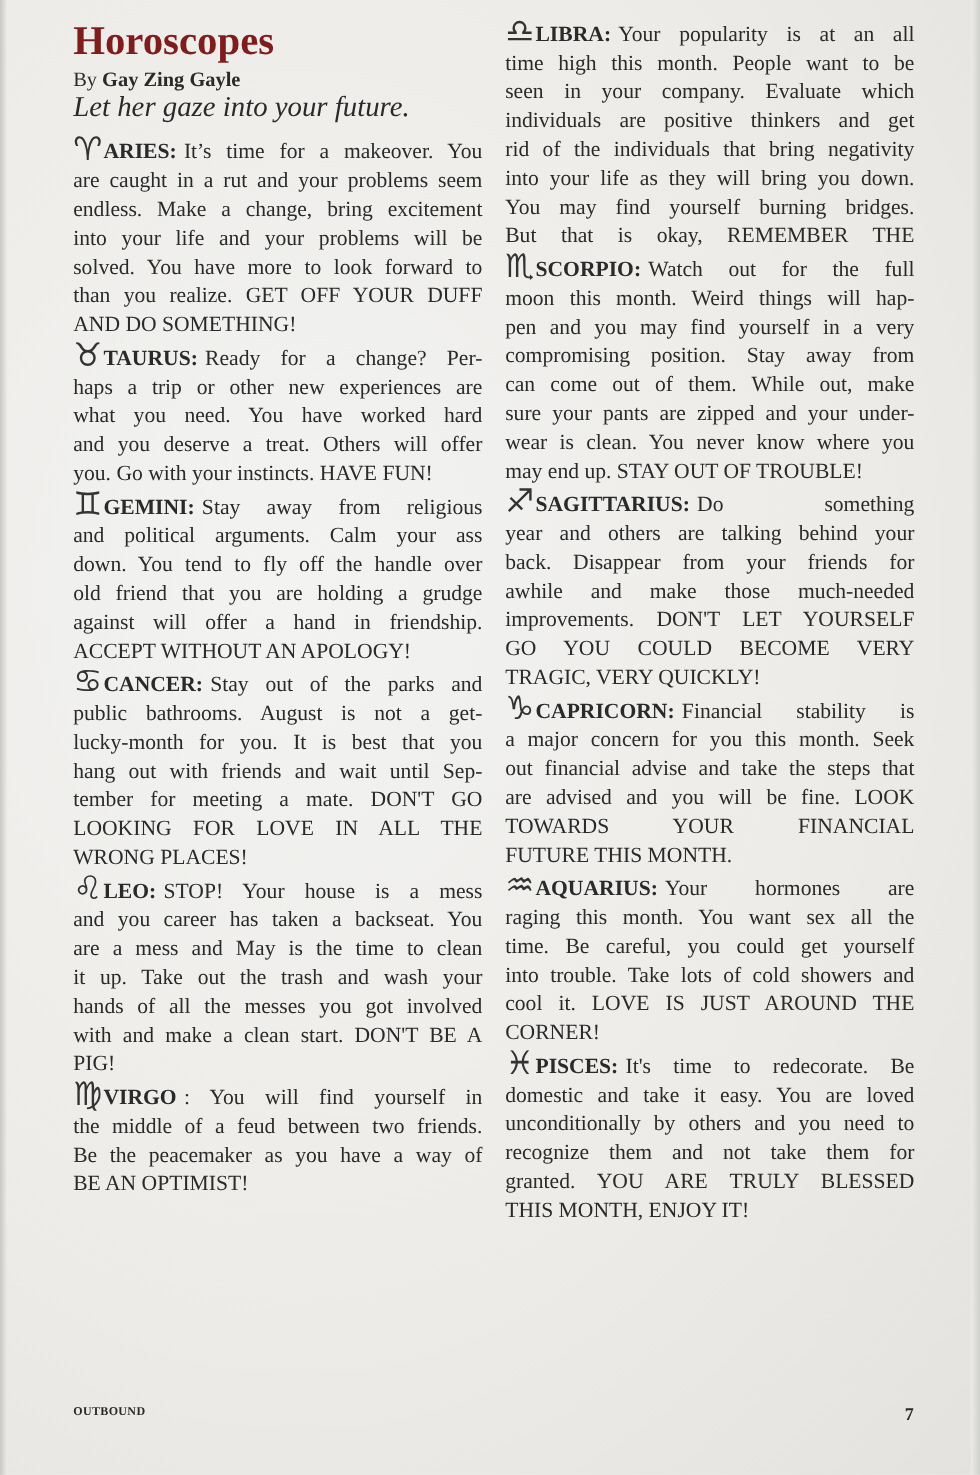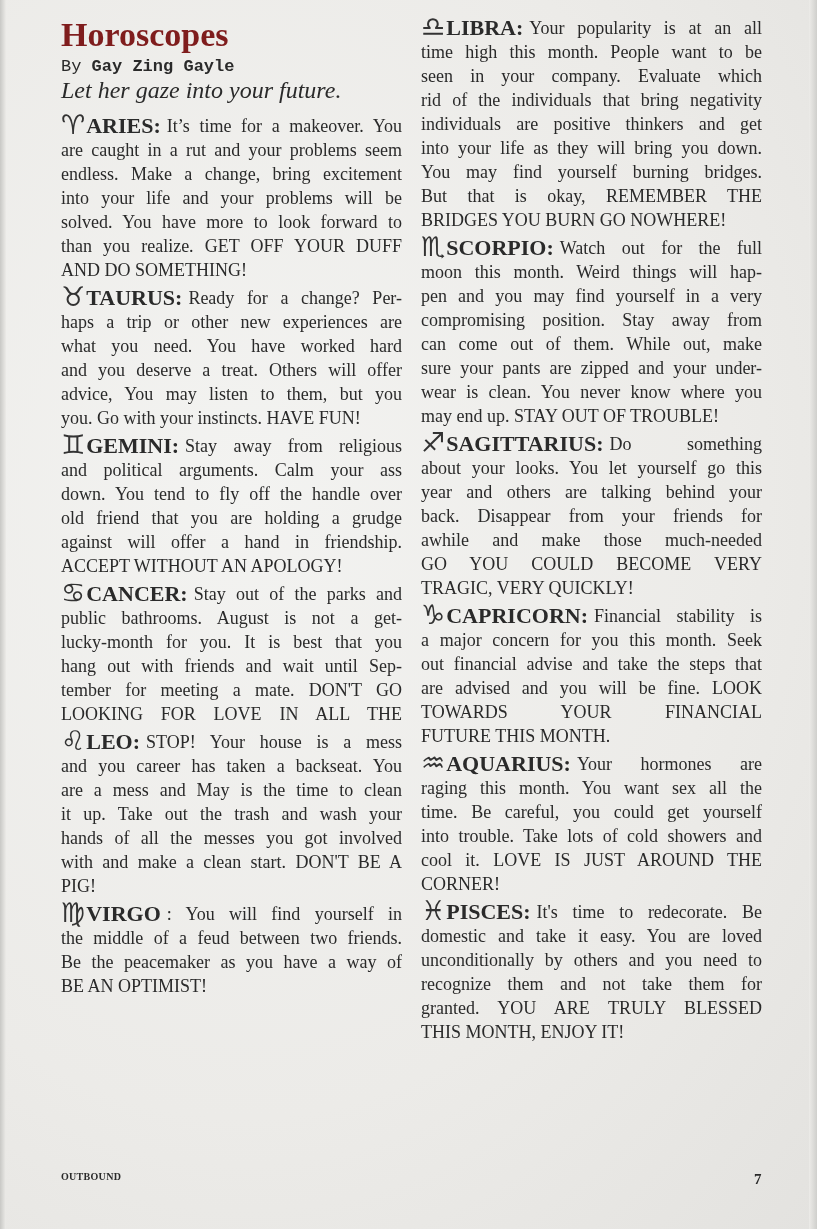--- a/index.html
+++ b/index.html
@@ -10,31 +10,31 @@
     font-family: "Liberation Serif", "DejaVu Serif", serif;
     color: #2a2a2a;
     position: relative;
   }
   .page-edge-left { position:absolute; left:0; top:0; width:6px; height:1229px; background:linear-gradient(90deg,#c8c8c5,#ecebe8); }
   .page-edge-right { position:absolute; right:0; top:0; width:8px; height:1229px; background:linear-gradient(270deg,#cfcfcc,#ecebe8); }
   .col { position:absolute; top:14px; width:341px; }
   .col-left { left:61px; }
   .col-right { left:421px; }
   .title { font-size:34px; font-weight:bold; line-height:42px; margin:0; letter-spacing:0; color:#7f1d1d; }
-  .byline { font-size:17px; line-height:22px;font-family:Liberation Mono, monospace; }
+  .byline { font-size:17px; line-height:22px; }
   .byline b { font-weight:bold; }
   .tagline { font-size:24px; line-height:24px; font-style:italic; margin-bottom:10px; }
   .sign { margin-bottom:2px; }
   .line {
     display:block; font-size:18px; line-height:24px; text-align:justify; text-align-last:justify;
     white-space:nowrap; overflow:visible; height:24px;
   }
   .line.last { text-align-last:left; }
   .glyph { font-family:"DejaVu Sans", sans-serif; font-weight:bold; font-size:27px; line-height:26px; color:#333; margin-right:1px; }
-  .sign-name { font-weight:bold; font-size:22px; line-height:24px; }
+  .sign-name { font-weight:bold; font-size:18px; line-height:24px; }
   .head-line { display:flex; justify-content:space-between; font-size:18px; line-height:24px; height:26px; align-items:flex-end; }
   .head-line .left { display:flex; align-items:flex-end; }
   .head-line .rest { flex:1; text-align:justify; text-align-last:justify; margin-left:6px; white-space:nowrap; }
   .footer-left { position:absolute; left:61px; top:1171px; font-size:10px; font-weight:bold; letter-spacing:0.3px; }
   .footer-right { position:absolute; left:754px; top:1171px; font-size:15px; font-weight:bold; }
 </style>
 </head>
 <body>
 
 <div class="page-edge-left"></div>
@@ -64,21 +64,20 @@
         <div class="head-line">
           <span class="left">
             <span class="glyph">♉</span>
             <span class="sign-name">TAURUS:</span>
           </span>
           <span class="rest">Ready for a change?  Per-</span>
         </div>
         <span class="line">haps a trip or other new experiences are</span>
         <span class="line">what you need.  You have worked hard</span>
         <span class="line">and you deserve a treat.  Others will offer</span>
-        <span class="line">advice, You may listen to them, but you</span>
         <span class="line last">you.  Go with your instincts.  HAVE FUN!</span>
       </div>
       <div class="sign">
         <div class="head-line">
           <span class="left">
             <span class="glyph">♊</span>
             <span class="sign-name">GEMINI:</span>
           </span>
           <span class="rest">Stay away from religious</span>
         </div>
@@ -94,20 +93,21 @@
             <span class="glyph">♋</span>
             <span class="sign-name">CANCER:</span>
           </span>
           <span class="rest">Stay out of the parks and</span>
         </div>
         <span class="line">public bathrooms.  August is not a get-</span>
         <span class="line">lucky-month for you.  It is best that you</span>
         <span class="line">hang out with friends and wait until Sep-</span>
         <span class="line">tember for meeting a mate.  DON'T GO</span>
         <span class="line">LOOKING FOR LOVE IN ALL THE</span>
+        <span class="line last">WRONG PLACES!</span>
       </div>
       <div class="sign">
         <div class="head-line">
           <span class="left">
             <span class="glyph">♌</span>
             <span class="sign-name">LEO:</span>
           </span>
           <span class="rest">STOP!  Your house is a mess</span>
         </div>
         <span class="line">and you career has taken a backseat.  You</span>
@@ -137,26 +137,25 @@
       <div class="sign">
         <div class="head-line">
           <span class="left">
             <span class="glyph">♎</span>
             <span class="sign-name">LIBRA:</span>
           </span>
           <span class="rest">Your popularity is at an all</span>
         </div>
         <span class="line">time high this month.  People want to be</span>
         <span class="line">seen in your company.  Evaluate which</span>
+        <span class="line">individuals are positive thinkers and get</span>
         <span class="line">rid of the individuals that bring negativity</span>
-        <span class="line">individuals are positive thinkers and get</span>
         <span class="line">into your life as they will bring you down.</span>
         <span class="line">You may find yourself burning bridges.</span>
         <span class="line">But that is okay, REMEMBER THE</span>
-        <span class="line last">BRIDGES YOU BURN GO NOWHERE!</span>
       </div>
       <div class="sign">
         <div class="head-line">
           <span class="left">
             <span class="glyph">♏</span>
             <span class="sign-name">SCORPIO:</span>
           </span>
           <span class="rest">Watch out for the full</span>
         </div>
         <span class="line">moon this month.  Weird things will hap-</span>
@@ -168,24 +167,24 @@
         <span class="line last">may end up.  STAY OUT OF TROUBLE!</span>
       </div>
       <div class="sign">
         <div class="head-line">
           <span class="left">
             <span class="glyph">♐</span>
             <span class="sign-name">SAGITTARIUS:</span>
           </span>
           <span class="rest">Do something</span>
         </div>
-        <span class="line">about your looks.  You let yourself go this</span>
         <span class="line">year and others are talking behind your</span>
         <span class="line">back.  Disappear from your friends for</span>
         <span class="line">awhile and make those much-needed</span>
+        <span class="line">improvements.  DON'T LET YOURSELF</span>
         <span class="line">GO YOU COULD BECOME VERY</span>
         <span class="line last">TRAGIC, VERY QUICKLY!</span>
       </div>
       <div class="sign">
         <div class="head-line">
           <span class="left">
             <span class="glyph">♑</span>
             <span class="sign-name">CAPRICORN:</span>
           </span>
           <span class="rest">Financial stability is</span>

